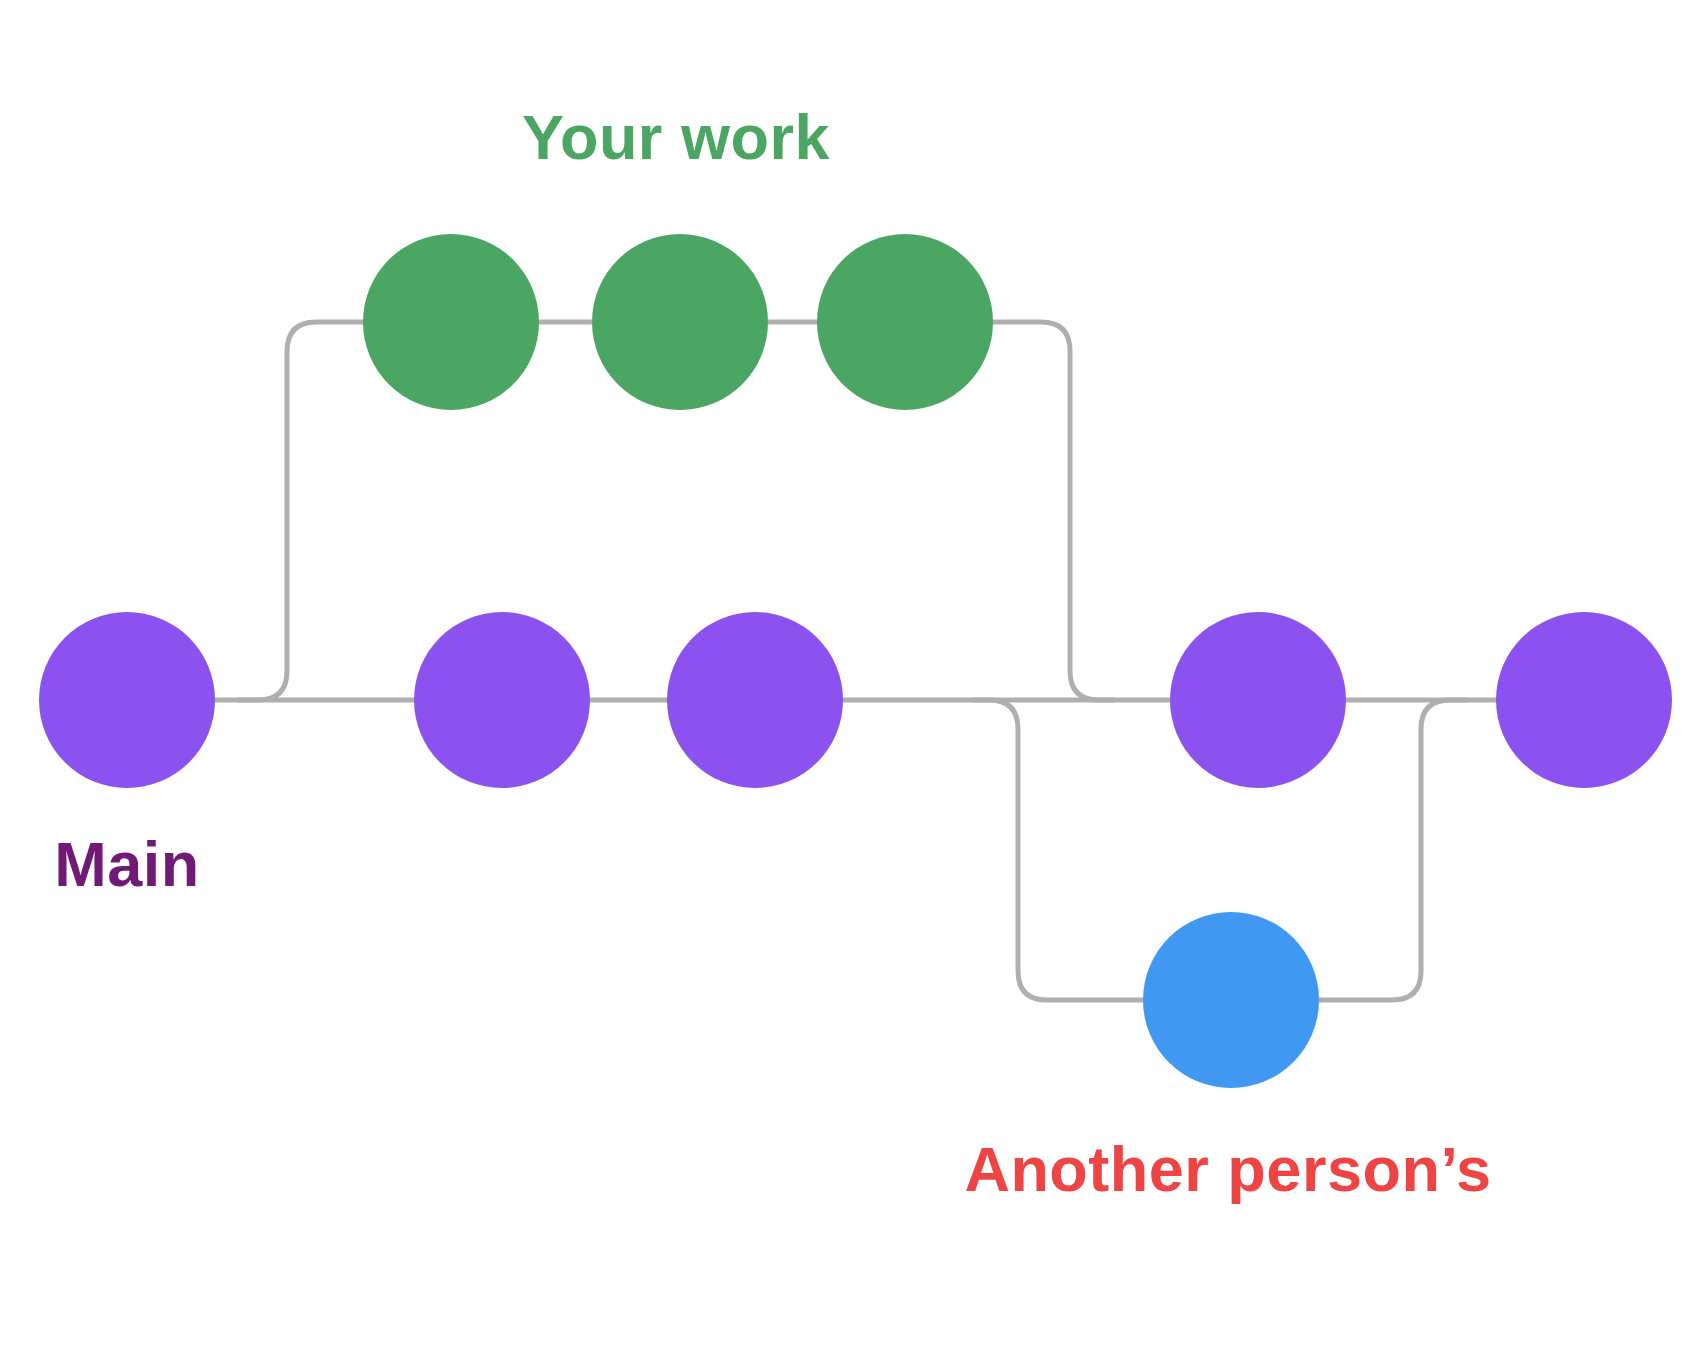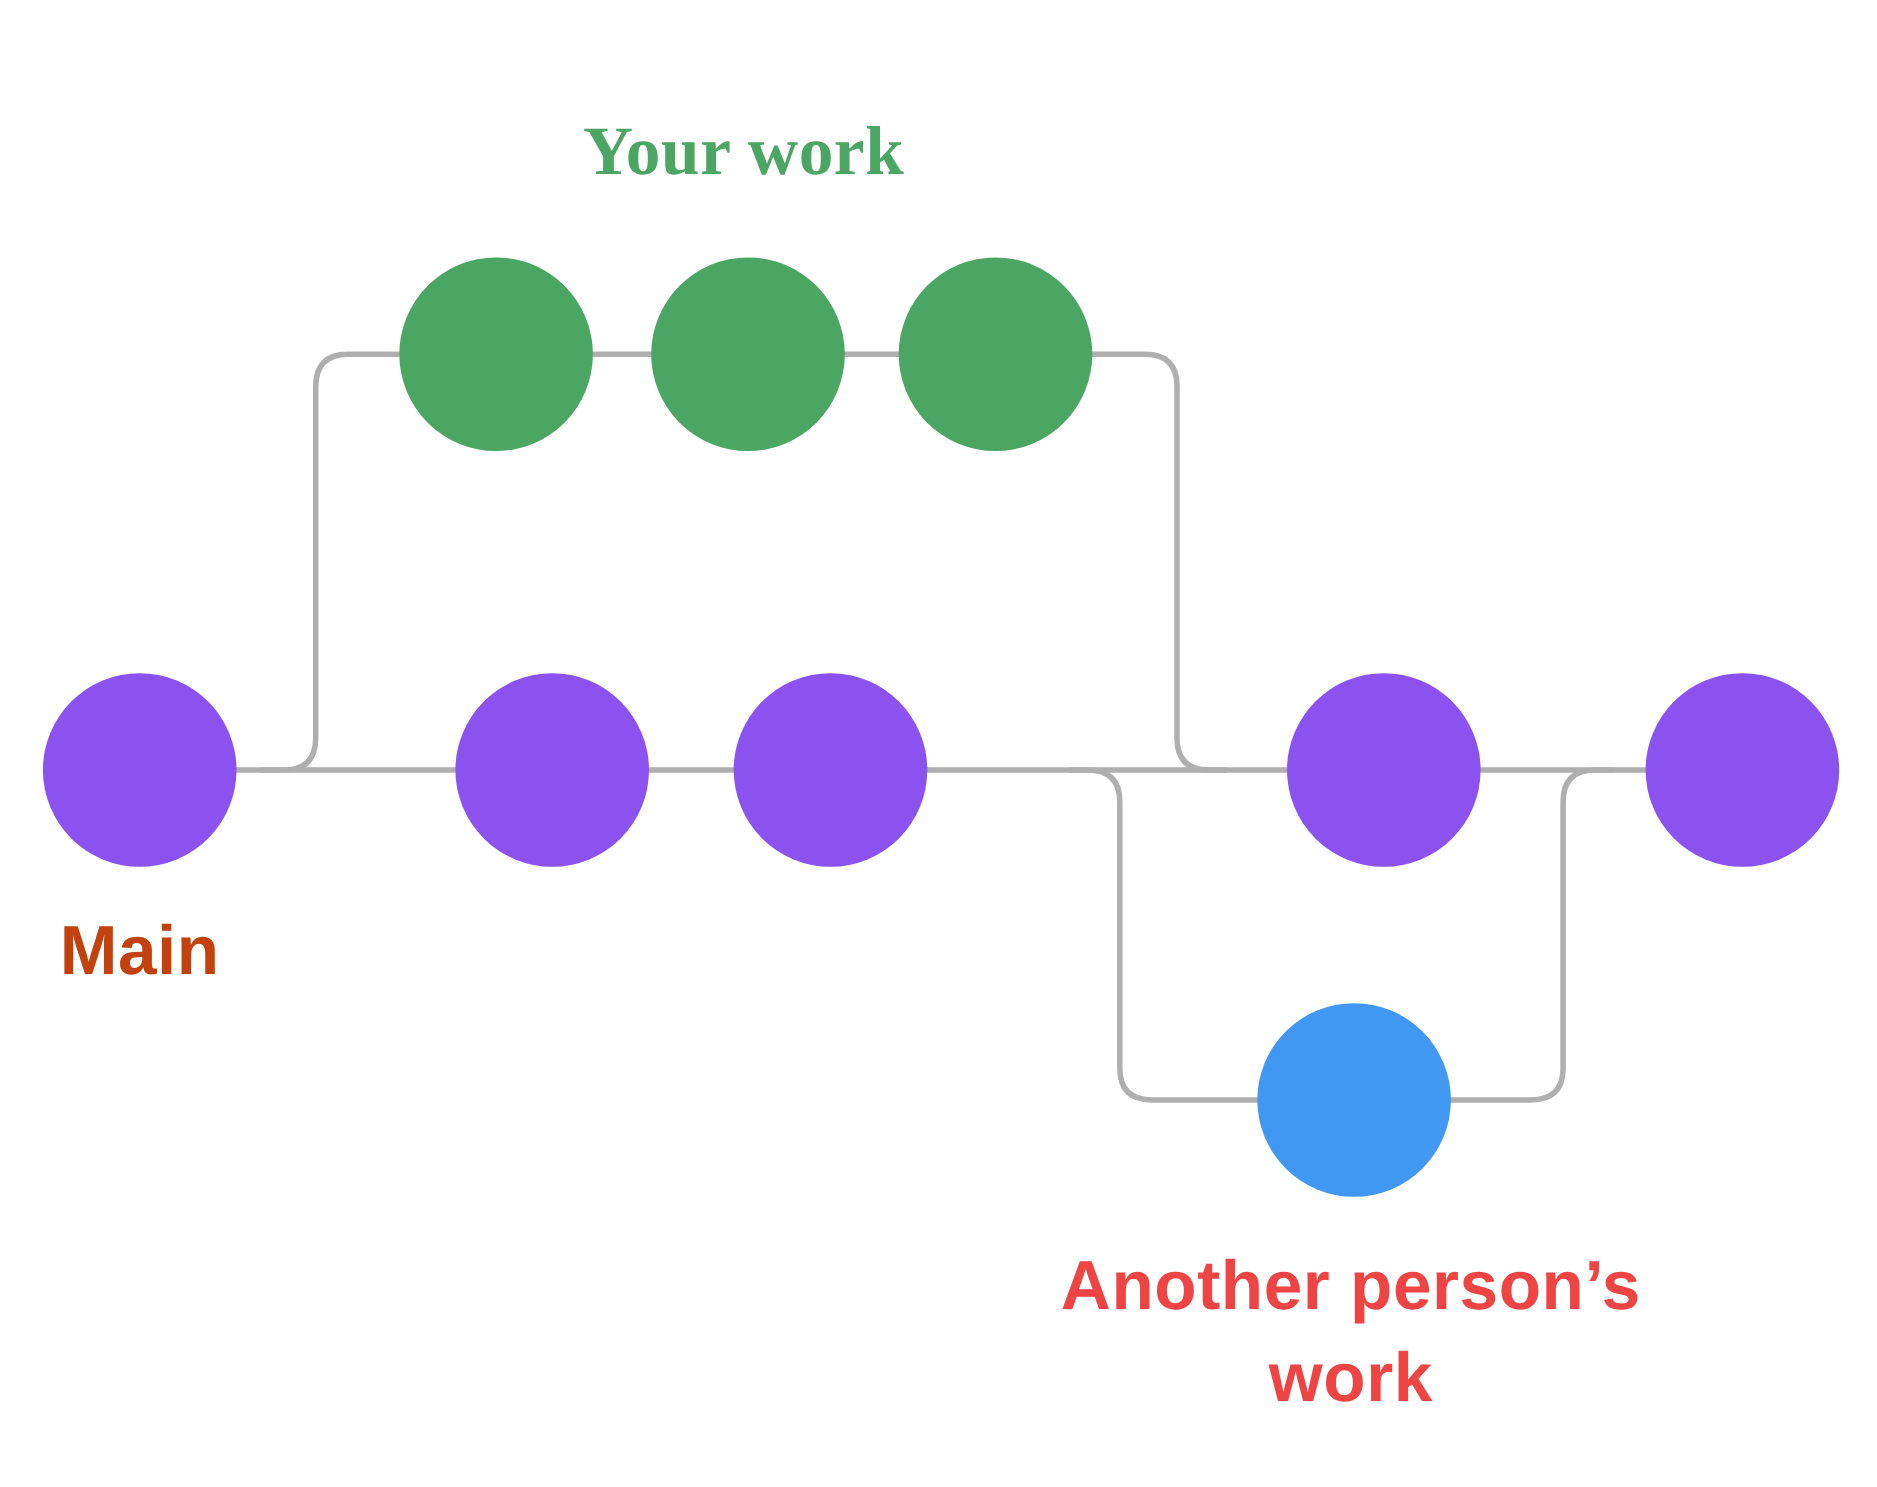--- a/index.html
+++ b/index.html
@@ -57,20 +57,19 @@
     <circle cx="502" cy="700" r="88" fill="#8B52F0"></circle>
     <circle cx="755" cy="700" r="88" fill="#8B52F0"></circle>
     <circle cx="1258" cy="700" r="88" fill="#8B52F0"></circle>
     <circle cx="1584" cy="700" r="88" fill="#8B52F0"></circle>
     <circle cx="451" cy="322" r="88" fill="#4CA663"></circle>
     <circle cx="680" cy="322" r="88" fill="#4CA663"></circle>
     <circle cx="905" cy="322" r="88" fill="#4CA663"></circle>
     <circle cx="1231" cy="1000" r="88" fill="#4198F3"></circle>
   </svg>
 
-<div class="diagram-label" id="your-work-label" style="color: rgb(76, 166, 99); font-family: Liberation Serif, serif;">Your work</div>
+<div class="diagram-label" id="your-work-label" style="color: rgb(76, 166, 99);">Your work</div>
 
-<div class="diagram-label" id="main-label" style="color: #c2410c;">Main</div>
+<div class="diagram-label" id="main-label" style="color: #701a75;">Main</div>
 
 <div class="diagram-label" id="another-label" style="color: #ef4444;">
   <span>Another person’s</span><br>
-  <span>work</span>
 </div>
 
 </body></html>

